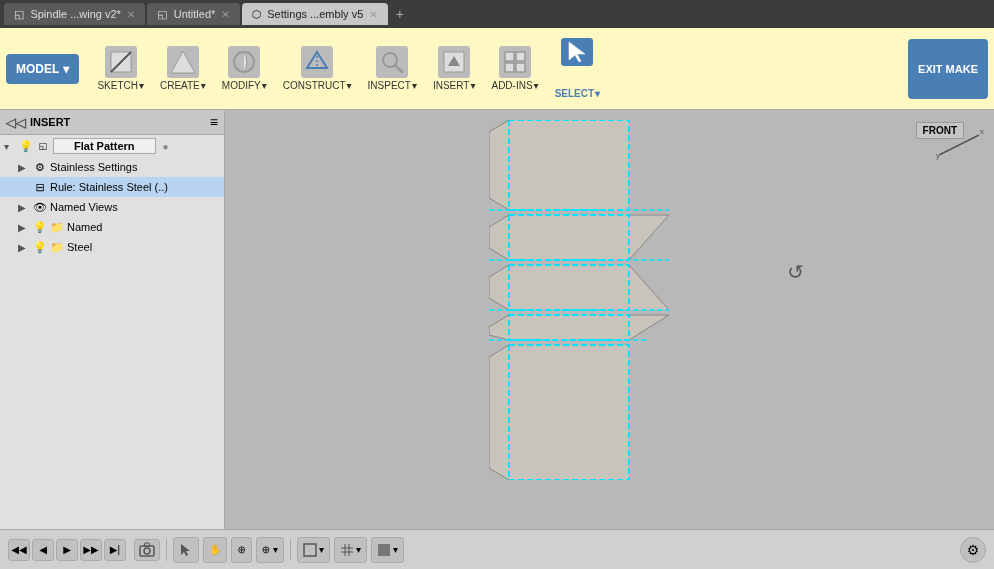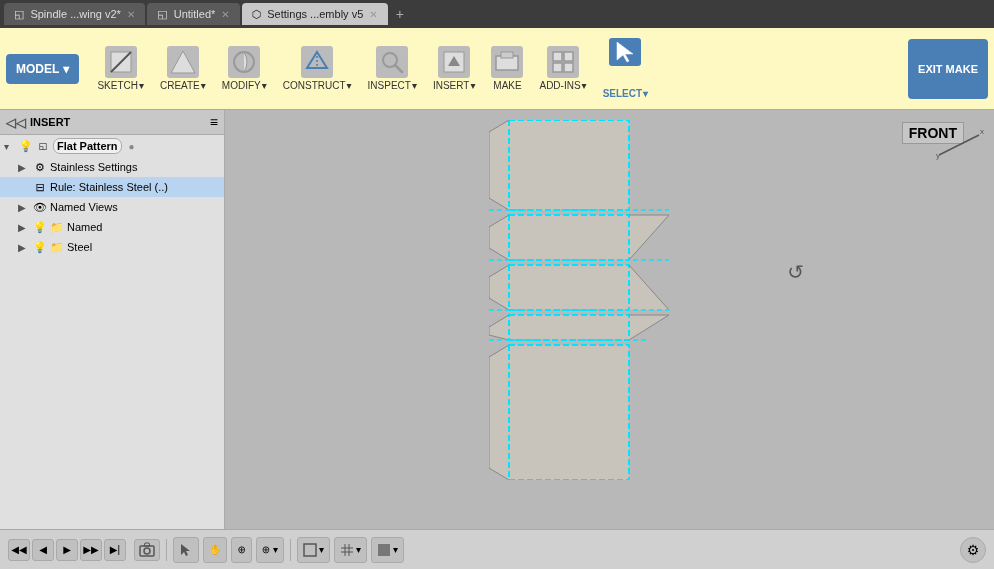--- a/index.html
+++ b/index.html
@@ -151,22 +151,22 @@
     .tree-item.selected { background: #b8d4f0; }
     .tree-arrow { font-size: 10px; color: #555; width: 12px; }
     .tree-icon {
       width: 14px; height: 14px;
       display: flex; align-items: center; justify-content: center;
       font-size: 11px;
     }
     .flat-pattern-label {
       background: #f0f0f0;
       border: 1px solid #aaa;
-      border-radius: 7px;
-      padding: 1px 3px;
+      border-radius: 0;
+      padding: 1px 20px;
       font-size: 11px;
       font-weight: bold;
     }
     .tree-circle { color: #888; font-size: 10px; }
     .indent1 { padding-left: 18px; }
 
     
     #viewport {
       flex: 1;
       background: #b8b8b8;
@@ -187,21 +187,21 @@
     }
 
     
     .front-label {
       position: absolute;
       top: 12px;
       right: 30px;
       background: rgba(200,200,200,0.9);
       border: 1px solid #999;
       padding: 2px 6px;
-      font-size: 14px;
+      font-size: 10px;
       font-weight: bold;
     }
 
     
     #statusbar {
       background: #d0d0d0;
       height: 40px;
       border-top: 1px solid #aaa;
       display: flex;
       align-items: center;
@@ -329,29 +329,20 @@
   <button class="toolbar-btn">
     <div class="icon-box">
       <svg width="28" height="28" viewBox="0 0 28 28">
           <rect x="4" y="4" width="20" height="20" fill="#ddd" stroke="#999" stroke-width="1"></rect>
           <polygon points="14,8 20,18 8,18" fill="#888"></polygon>
         </svg>
     </div>
     <span class="toolbar-label">INSERT <span>▾</span></span>
   </button>
 
-  <button class="toolbar-btn">
-    <div class="icon-box">
-      <svg width="28" height="28" viewBox="0 0 28 28">
-          <rect x="3" y="8" width="22" height="14" fill="#ddd" stroke="#999" stroke-width="1.5"></rect>
-          <rect x="8" y="4" width="12" height="6" fill="#ccc" stroke="#999" stroke-width="1"></rect>
-        </svg>
-    </div>
-    <span class="toolbar-label">MAKE</span>
-  </button>
 
   <button class="toolbar-btn">
     <div class="icon-box">
       <svg width="28" height="28" viewBox="0 0 28 28">
           <rect x="4" y="4" width="9" height="9" fill="#ddd" stroke="#999" stroke-width="1.5"></rect>
           <rect x="15" y="4" width="9" height="9" fill="#ddd" stroke="#999" stroke-width="1.5"></rect>
           <rect x="4" y="15" width="9" height="9" fill="#ddd" stroke="#999" stroke-width="1.5"></rect>
           <rect x="15" y="15" width="9" height="9" fill="#ddd" stroke="#999" stroke-width="1.5"></rect>
         </svg>
     </div>

